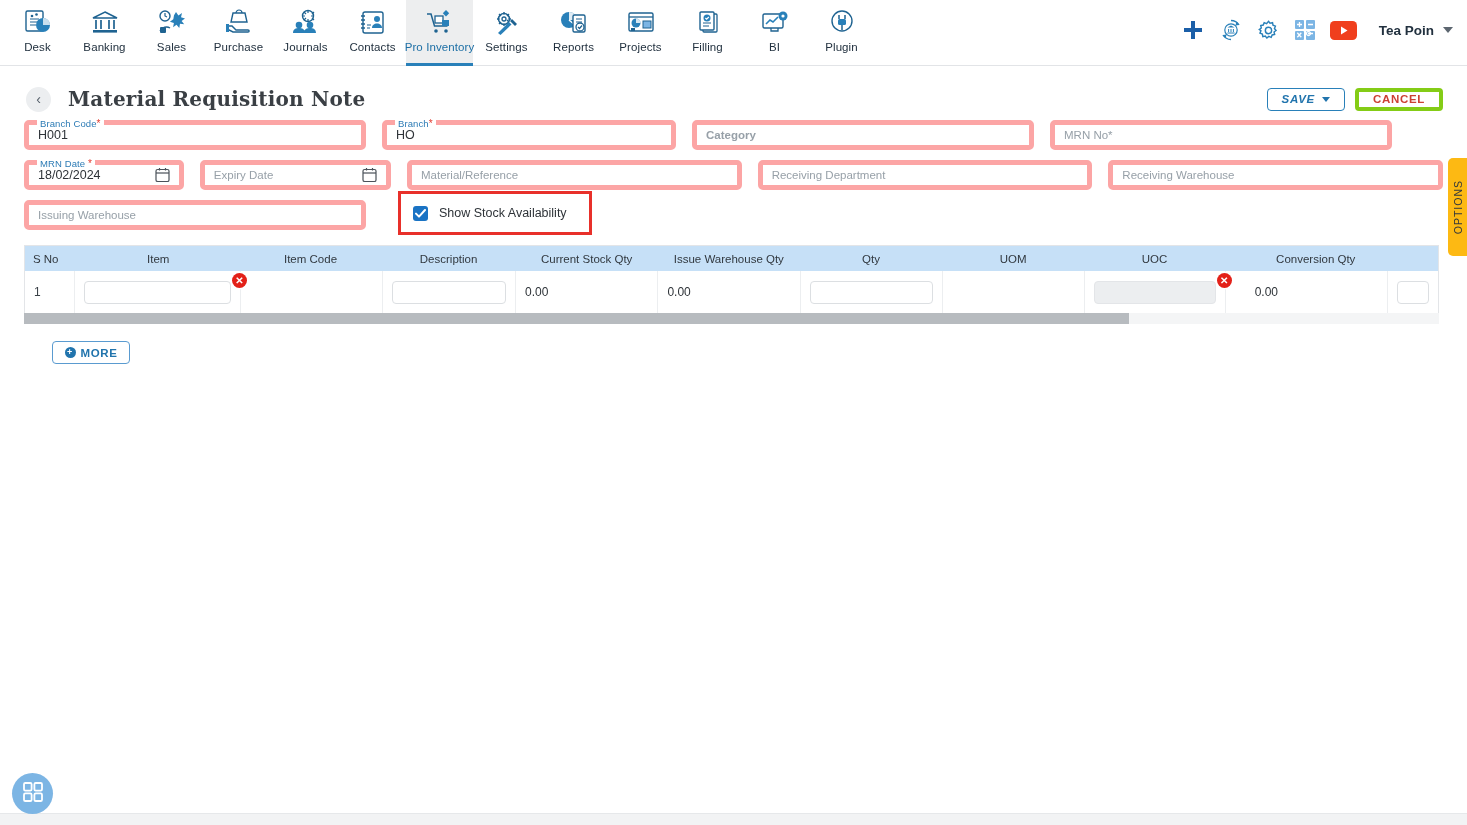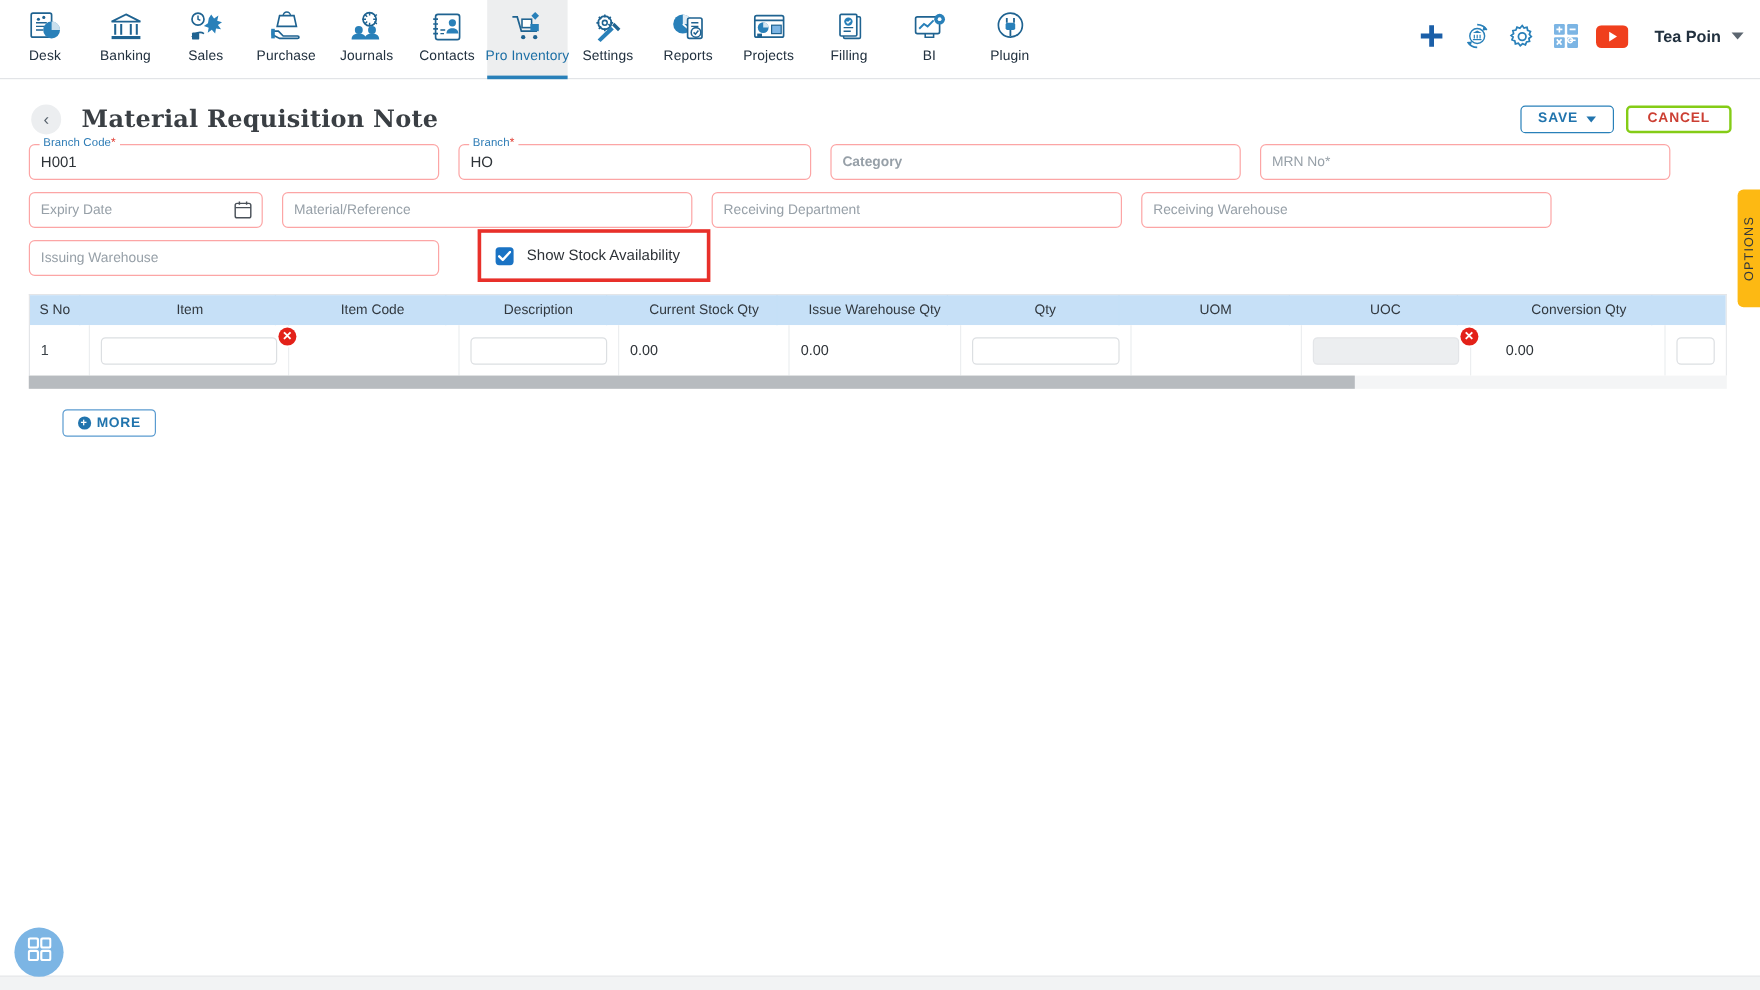--- a/index.html
+++ b/index.html
@@ -66,34 +66,34 @@
     margin-left: 17px; font-family: "DejaVu Serif", serif;
     font-size: 20px; font-weight: bold; color: #3a3f44; letter-spacing: .2px;
   }
   .header-actions { position: absolute; right: 24px; display: flex; gap: 10px; }
   .btn {
     height: 23px; border-radius: 4px; background: #fff;
     font-size: 11.5px; font-weight: bold; letter-spacing: .7px;
     display: flex; align-items: center; justify-content: center;
     cursor: pointer; padding: 0 14px;
   }
-  .btn-save { border: 1px solid #2980b9; color: #2174ad; min-width: 75px; gap: 7px; }
+  .btn-save { border: 1px solid #2980b9; color: #2174ad; min-width: 75px; gap: 7px; font-style: italic; }
   .btn-save .cd {
     width: 0; height: 0; border-left: 4px solid transparent;
     border-right: 4px solid transparent; border-top: 5px solid #2174ad;
   }
-  .btn-cancel { border: 2px solid #84cc16; color: #cc3f33; min-width: 88px; }
+  .btn-cancel { border: 4px solid #84cc16; color: #cc3f33; min-width: 88px; }
 
   
   .form-area { padding: 0 24px; position: relative; }
   .frow { display: flex; gap: 16px; margin-bottom: 10px; }
 
   .field {
     position: relative; height: 30px;
-    border: 1px solid #fca5a5; border-radius: 5px;
+    border: 5px solid #fca5a5; border-radius: 5px;
     background: #fff; display: flex; align-items: center;
     padding: 0 9px; cursor: text;
   }
   .field .flabel {
     position: absolute; top: -7px; left: 8px;
     font-size: 9.5px; color: #2c7bb5; background: #fff;
     padding: 0 3px; white-space: nowrap; letter-spacing: .1px;
   }
   .field .flabel .req { color: #e03a2f; font-size: 10px; }
   .field .fval { font-size: 12.5px; color: #2e3338; }
@@ -480,20 +480,33 @@
     </div>
 
     <div class="field w-mrn">
       <span class="fph">
         <span>MRN No</span><span class="req">*</span>
       </span>
     </div>
   </div>
 
   <div class="frow">
+    <div class="field w-date">
+      <span class="flabel">
+        <span>MRN Date</span> <span class="req">*</span>
+      </span>
+      <span class="fval">18/02/2024</span>
+      <span class="cal-ico">
+        <svg width="15" height="16" viewBox="0 0 15 16">
+          <rect x="1" y="2.5" width="13" height="12" rx="1.6" fill="none" stroke="#4a5159" stroke-width="1.2"></rect>
+          <path d="M1 6h13" stroke="#4a5159" stroke-width="1.2"></path>
+          <path d="M4.5 1v2.6M10.5 1v2.6" stroke="#4a5159" stroke-width="1.2"></path>
+        </svg>
+      </span>
+    </div>
 
     <div class="field w-exp">
       <span class="fph">Expiry Date</span>
       <span class="cal-ico">
         <svg width="15" height="16" viewBox="0 0 15 16">
           <rect x="1" y="2.5" width="13" height="12" rx="1.6" fill="none" stroke="#4a5159" stroke-width="1.2"></rect>
           <path d="M1 6h13" stroke="#4a5159" stroke-width="1.2"></path>
           <path d="M4.5 1v2.6M10.5 1v2.6" stroke="#4a5159" stroke-width="1.2"></path>
         </svg>
       </span>

